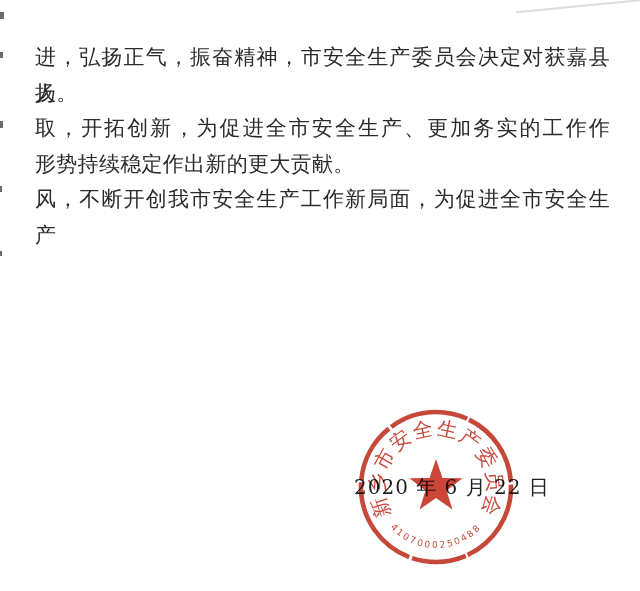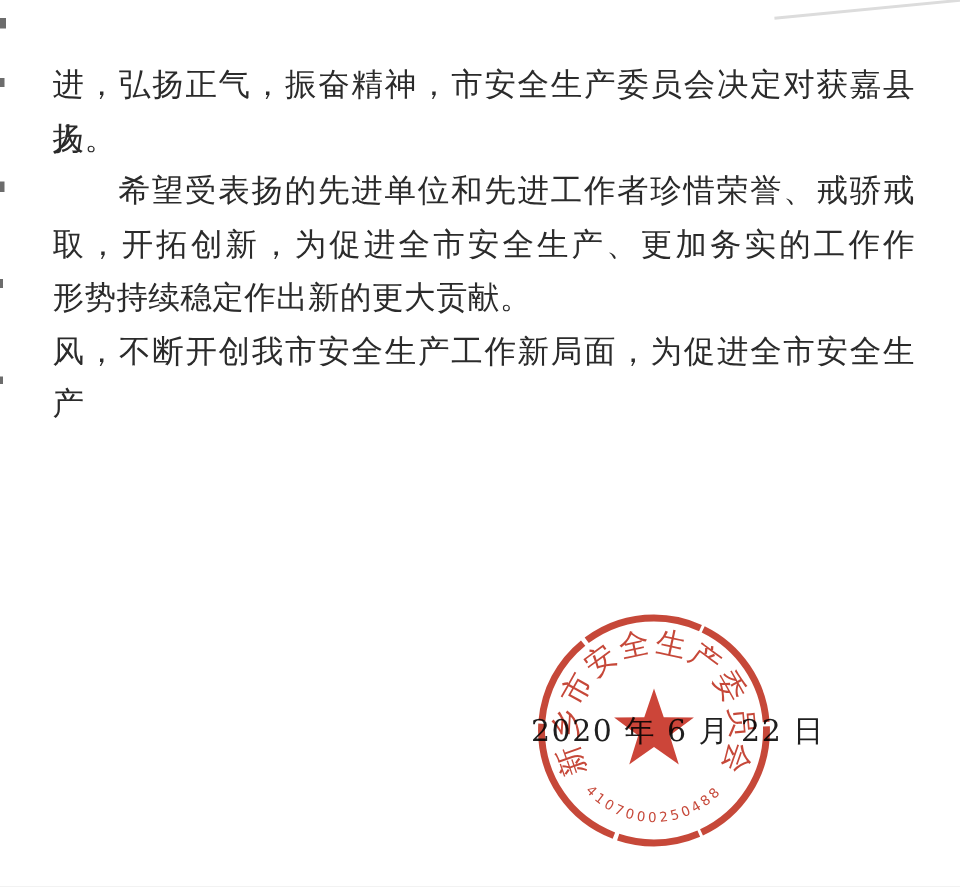--- a/index.html
+++ b/index.html
@@ -92,21 +92,20 @@
   <div class="speck sp1"></div>
   <div class="speck sp2"></div>
   <div class="speck sp3"></div>
   <div class="speck sp4"></div>
   <div class="speck sp5"></div>
   <div class="edge-line"></div>
 
   <div class="body-text">
     <div class="tline justify">进，弘扬正气，振奋精神，市安全生产委员会决定对获嘉县人</div>
     <div class="tline">扬。</div>
-    <div class="tline justify indent">希望受表扬的先进单位和先进工作者珍惜荣誉、戒骄戒</div>
     <div class="tline justify">取，开拓创新，为促进全市安全生产、更加务实的工作作</div>
     <div class="tline">形势持续稳定作出新的更大贡献。</div>
     <div class="tline justify">风，不断开创我市安全生产工作新局面，为促进全市安全生产</div>
   </div>
 
   <div class="date-text">2020 年 6 月 22 日</div>
 
   <div class="seal">
     <svg viewBox="0 0 160 160" xmlns="http://www.w3.org/2000/svg">
       <defs>

